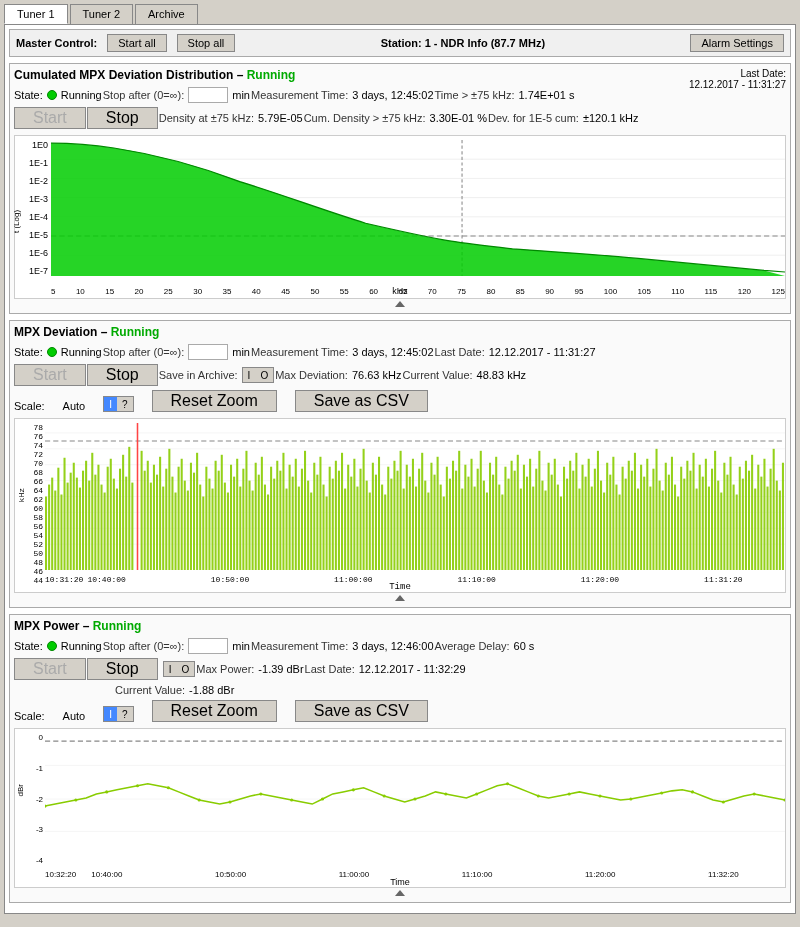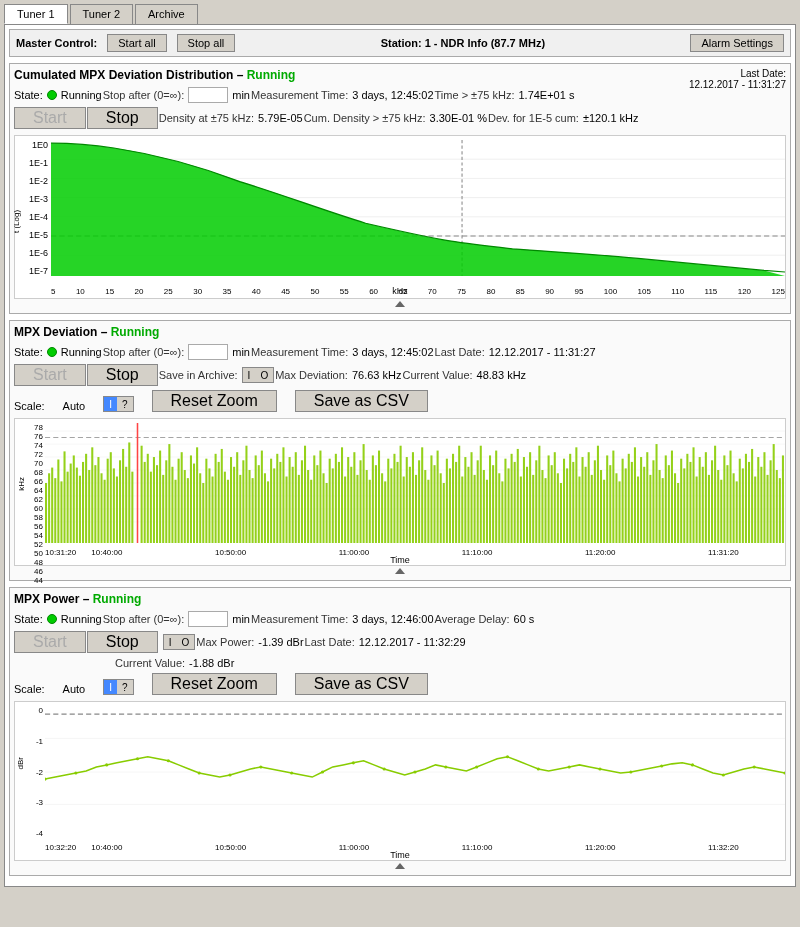--- a/index.html
+++ b/index.html
@@ -242,21 +242,21 @@
           <div class="toggle-switch">
             <div class="toggle-option active">I</div>
             <div class="toggle-option">?</div>
           </div>
           <button class="btn btn-small">Reset Zoom</button>
           <button class="btn btn-small">Save as CSV</button>
         </div>
       </div>
     </div>
 
-    <div style="position:relative; height:148px; background:#fff; border:1px solid #ccc; margin-top:4px;">
+    <div style="position:relative; height:175px; background:#fff; border:1px solid #ccc; margin-top:4px;font-family:Liberation Mono, monospace;">
 
       <div style="position:absolute; left:0; top:4px; bottom:22px; width:30px; display:flex; flex-direction:column; justify-content:space-between; font-size:8px; text-align:right; padding-right:2px;">
         <span>78</span>
         <span>76</span>
         <span>74</span>
         <span>72</span>
         <span>70</span>
         <span>68</span>
         <span>66</span>
         <span>64</span>

